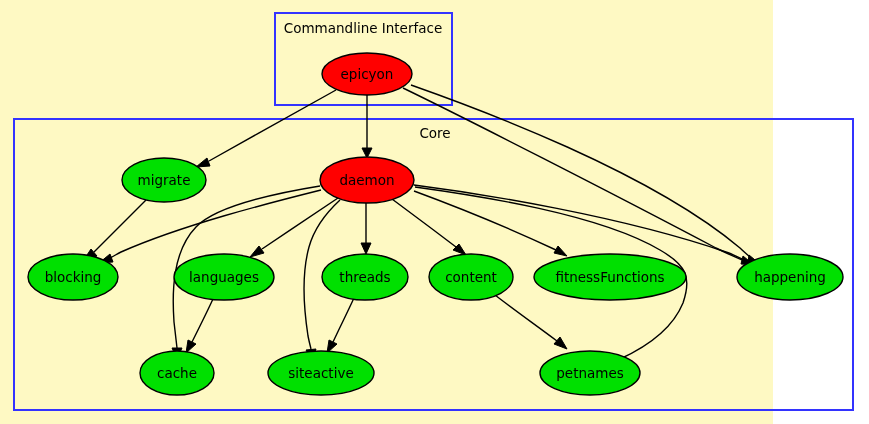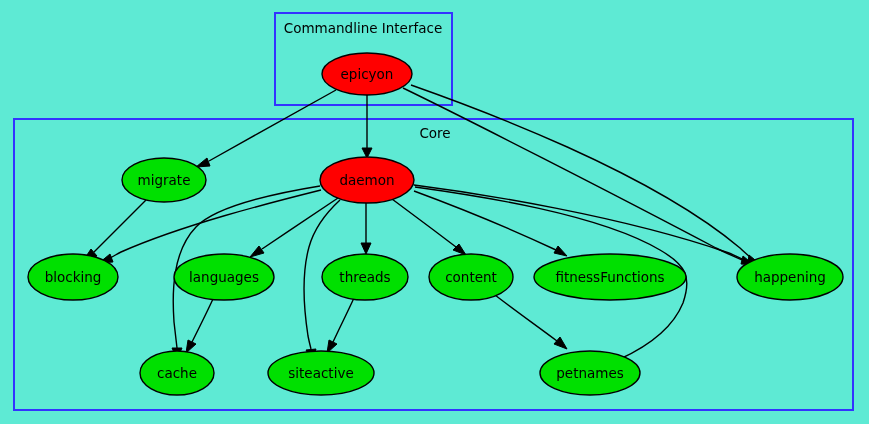--- a/index.html
+++ b/index.html
@@ -8,23 +8,23 @@
     background: #ffffff;
   }
   body {
     font-family: "DejaVu Sans", sans-serif;
     width: 869px;
     height: 424px;
     overflow: hidden;
   }
   #graph-root {
     position: relative;
-    width: 869px;
+    width: 773px;
     height: 424px;
-    background: #5eead4;
+    background: #fef9c3;
   }
   svg.graph-canvas {
     display: block;
     width: 869px;
     height: 424px;
   }
   .cluster-box {
     fill: none;
     stroke: #3333ff;
     stroke-width: 2;

